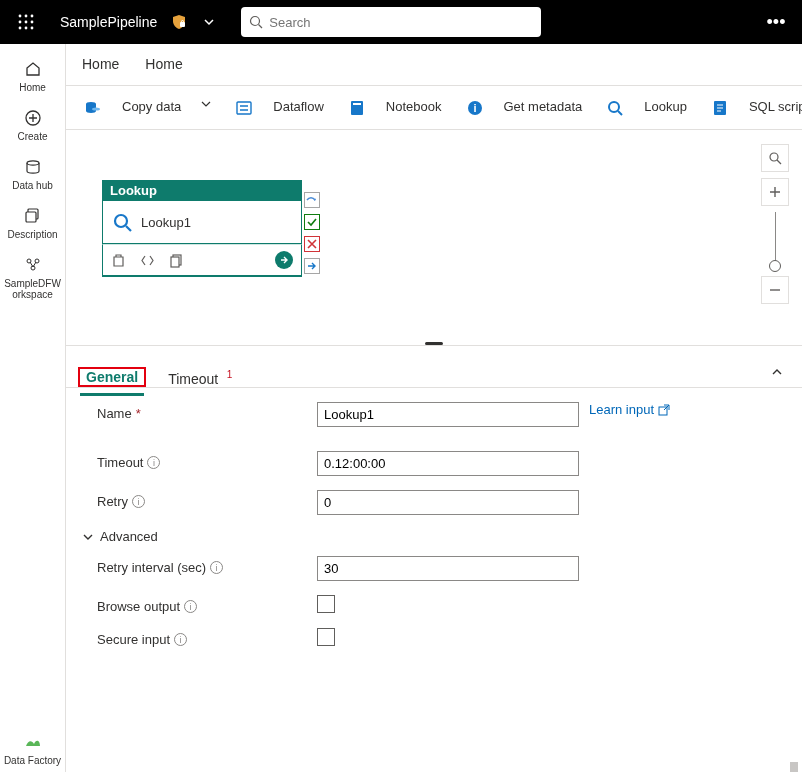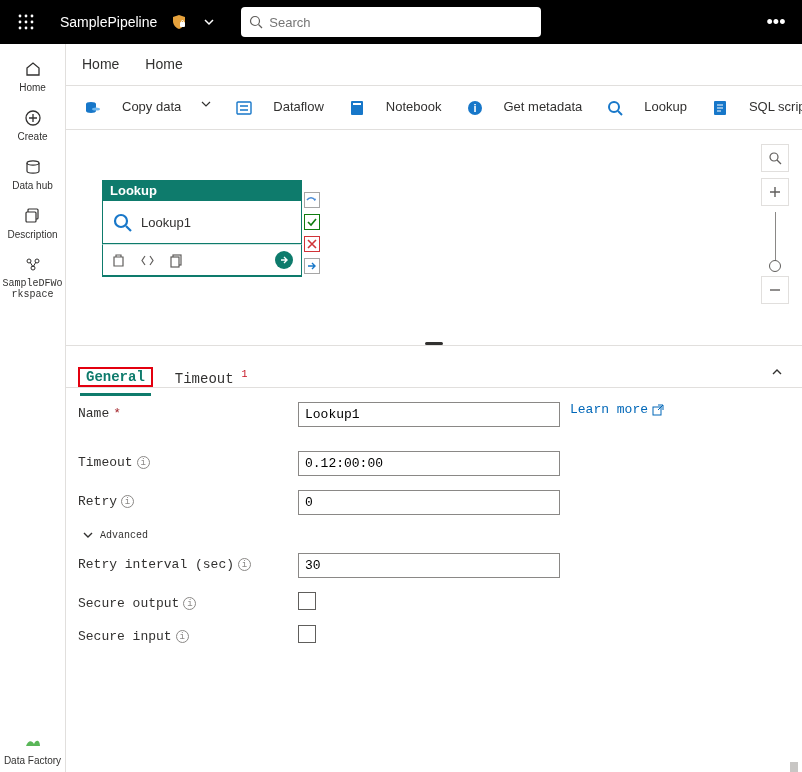--- a/index.html
+++ b/index.html
@@ -50,39 +50,39 @@
 .node-foot { border: 1px solid #0e7b6c; border-top: 1px solid #cfe7e2; background: #fff; padding: 6px 8px; display: flex; align-items: center; gap: 14px; border-bottom: 2px solid #0e7b6c;}
 .node-icons-right { position: absolute; left: 238px; top: 62px; display: flex; flex-direction: column; gap: 6px; }
 .mini { width: 16px; height: 16px; border: 1px solid #a6a6a6; display: flex; align-items: center; justify-content: center; font-size: 11px; background:#fff; }
 .goarrow { width: 18px; height: 18px; border-radius: 50%; background: #0e7b6c; display: flex; align-items:center; justify-content:center; margin-left:auto; }
 
 
 .splitter { position: absolute; left: 50%; bottom: -3px; width: 24px; height: 6px; transform: translateX(-50%); cursor: row-resize; }
 .splitter::before { content: ""; display:block; width: 18px; height: 3px; background: #323130; border-radius: 2px; margin: 0 auto; }
 
 
-.panel { flex: 1; display: flex; flex-direction: column; min-height: 0; font-family: Liberation Mono, monospace; }
+.panel { flex: 1; display: flex; flex-direction: column; min-height: 0; }
 .panel-tabs { height: 42px; display: flex; align-items: flex-end; padding: 0 18px 0 12px; gap: 16px; border-bottom: 1px solid #e1dfdd; position: relative;}
 .ptab { font-size: 14px; cursor: pointer; padding: 8px 6px; }
 .ptab-wrap { position: relative; }
 .ptab.active { color: #0e7b6c; font-weight: 600; border-bottom: 3px solid #0e7b6c; }
 .highlight-box { border: 2.5px solid #e3000f; padding: 0; }
 .badge { position: absolute; top: -2px; right: -8px; color: #c50f1f; font-size: 10px; }
 .panel-collapse { margin-left: auto; cursor: pointer; padding-bottom: 8px; }
 
 .panel-body { flex: 1; overflow-y: auto; padding: 14px 20px 14px 12px; position: relative; }
-.row { display: flex; align-items: flex-start; margin-bottom: 14px; }
+.row { display: flex; align-items: flex-start; margin-bottom: 14px; margin-left: 19px; }
 .row .lab { width: 220px; padding-top: 4px; font-size: 13px; display:flex; align-items:center; gap:4px;}
 .req { color: #a4262c; }
 .info-i { width:13px; height:13px; border:1px solid #8a8886; border-radius:50%; display:inline-flex; align-items:center; justify-content:center; font-size:9px; color:#8a8886;}
 .row input[type=text], .row textarea { width: 262px; border: 1px solid #8a8886; padding: 4px 6px; font-size: 13px; font-family: inherit; }
 .row textarea { height: 54px; resize: both; }
 .chk { width: 18px; height: 18px; border: 1px solid #605e5c; background:#fff; cursor:pointer; }
 .learn { color: #0067b8; font-size: 13px; cursor: pointer; display:inline-flex; align-items:center; gap:4px; margin-left: 10px; }
-.adv { display:flex; align-items:center; gap:6px; cursor:pointer; font-size:10px; margin: 4px 0 12px 4px;}
+.adv { display:flex; align-items:center; gap:6px; cursor:pointer; font-size:13px; margin: 4px 0 12px 4px;}
 
 .scrollhint { position: absolute; right: 4px; top: 0; bottom: 0; width: 8px; }
 .scrollhint::after { content:""; position:absolute; right:0; bottom:0; width:8px; height:10px; background:#c8c6c4; }
 
 svg { display: block; }
 </style>
 </head>
 <body>
 
 <div class="topbar">
@@ -164,21 +164,21 @@
     </div>
     <div class="lnitem">
       <span class="ico">
           <svg width="18" height="18" viewBox="0 0 18 18">
             <circle cx="5" cy="5" r="2" fill="none" stroke="#323130"></circle>
             <circle cx="13" cy="5" r="2" fill="none" stroke="#323130"></circle>
             <circle cx="9" cy="12" r="2" fill="none" stroke="#323130"></circle>
             <path d="M6 6l3 5M12 6l-3 5" stroke="#323130"></path>
           </svg>
         </span>
-      <span style="word-break: break-word; font-family: Liberation Mono, monospace;">SampleDFWorkspace</span>
+      <span style="word-break: break-word;">SampleDFWorkspace</span>
     </div>
     <div class="spacer"></div>
     <div class="lnitem">
       <span class="ico">
           <svg width="20" height="20" viewBox="0 0 20 20">
             <path d="M3 14c2-6 6-6 8-2 2-5 6-4 6 2H3z" fill="#59b658"></path>
           </svg>
         </span>
       <span>Data Factory</span>
     </div>
@@ -358,21 +358,21 @@
       </div>
 
       <div class="panel-body">
         <div class="row">
           <div class="lab">
               <span>Name</span> 
               <span class="req">*</span>
             </div>
           <input type="text" value="Lookup1" style="">
           <a class="learn">
-              <span>Learn more</span>
+              <span>Learn input</span>
               <svg width="12" height="12" viewBox="0 0 12 12">
                 <rect x="1" y="3" width="8" height="8" fill="none" stroke="#0067b8"></rect>
                 <path d="M6 1h5v5M11 1L6 6" stroke="#0067b8" fill="none"></path>
               </svg>
             </a>
         </div>
         <div style="height:10px"></div>
         <div class="row">
           <div class="lab">
               <span>Timeout</span> 
@@ -395,21 +395,21 @@
         </div>
         <div class="row">
           <div class="lab">
               <span>Retry interval (sec)</span> 
               <span class="info-i">i</span>
             </div>
           <input type="text" value="30" style="">
         </div>
         <div class="row">
           <div class="lab">
-              <span>Secure output</span> 
+              <span>Browse output</span> 
               <span class="info-i">i</span>
             </div>
           <div class="chk"></div>
         </div>
         <div class="row">
           <div class="lab">
               <span>Secure input</span> 
               <span class="info-i">i</span>
             </div>
           <div class="chk"></div>

